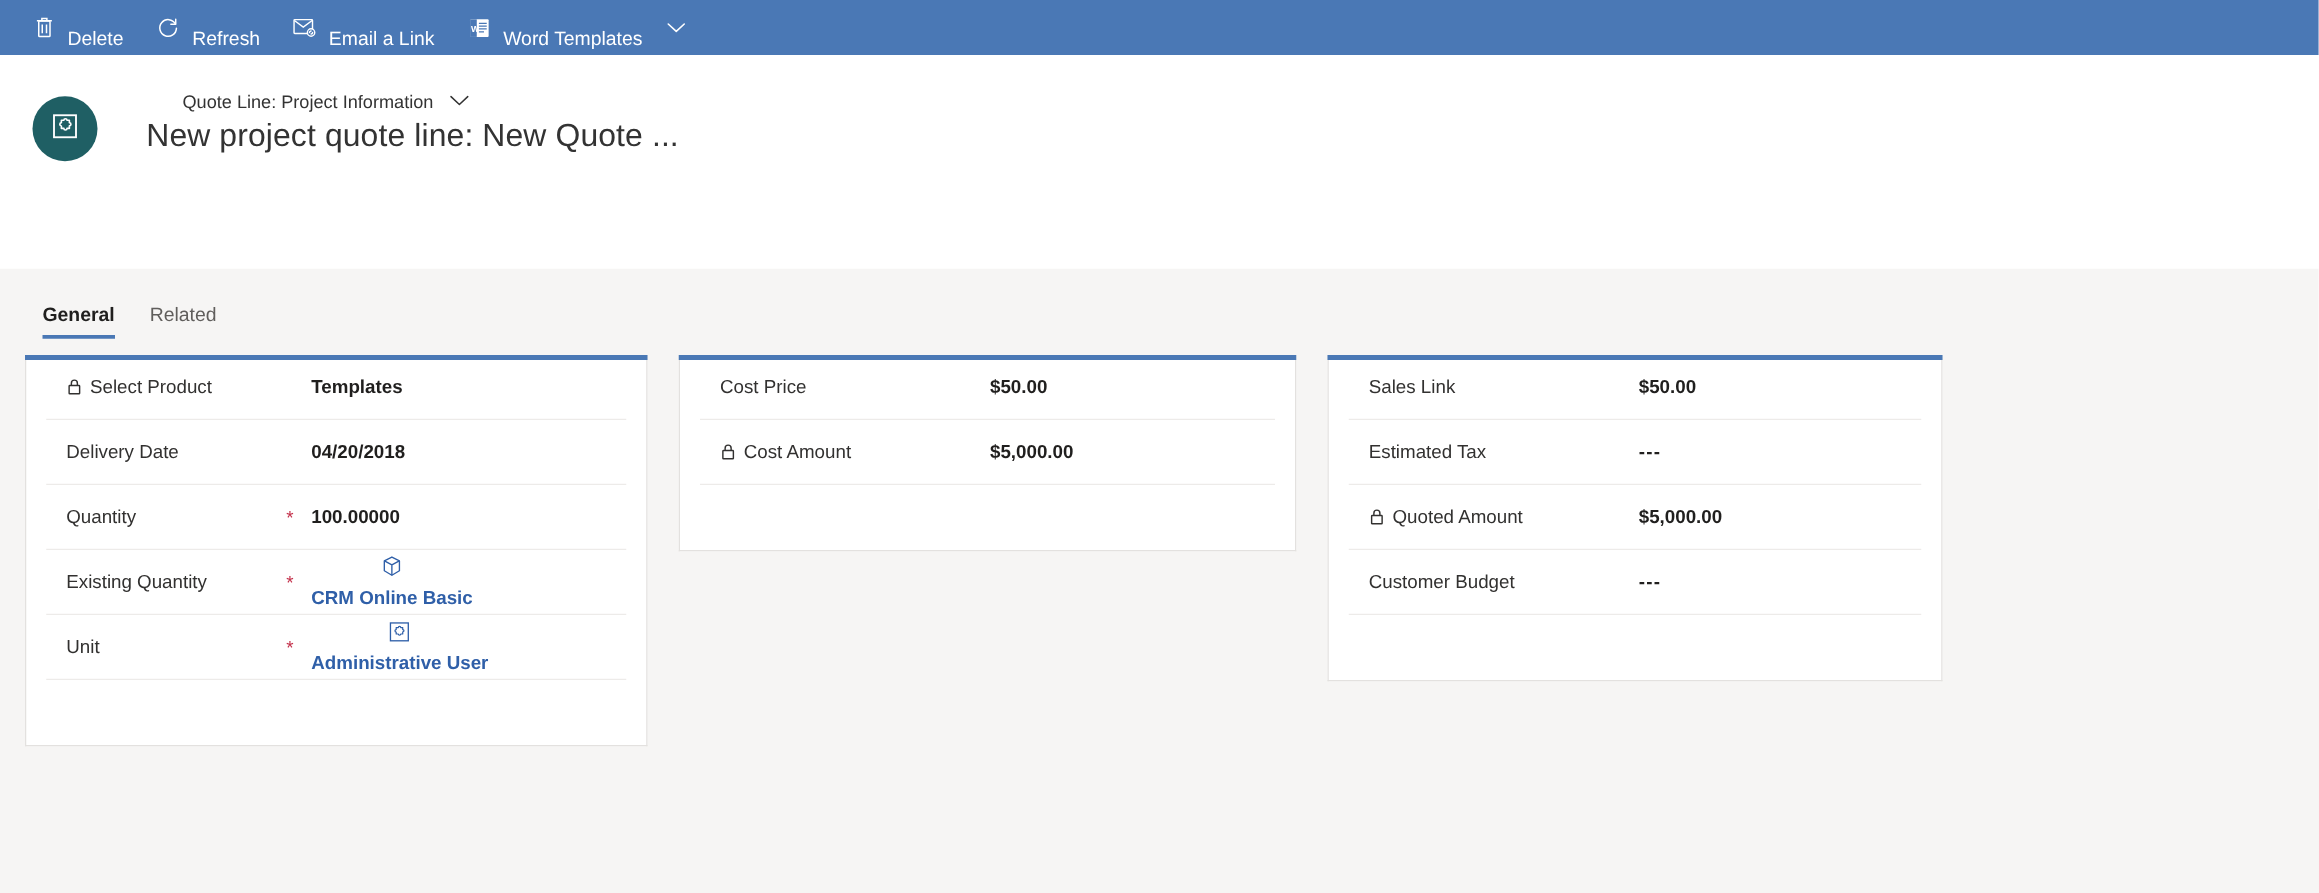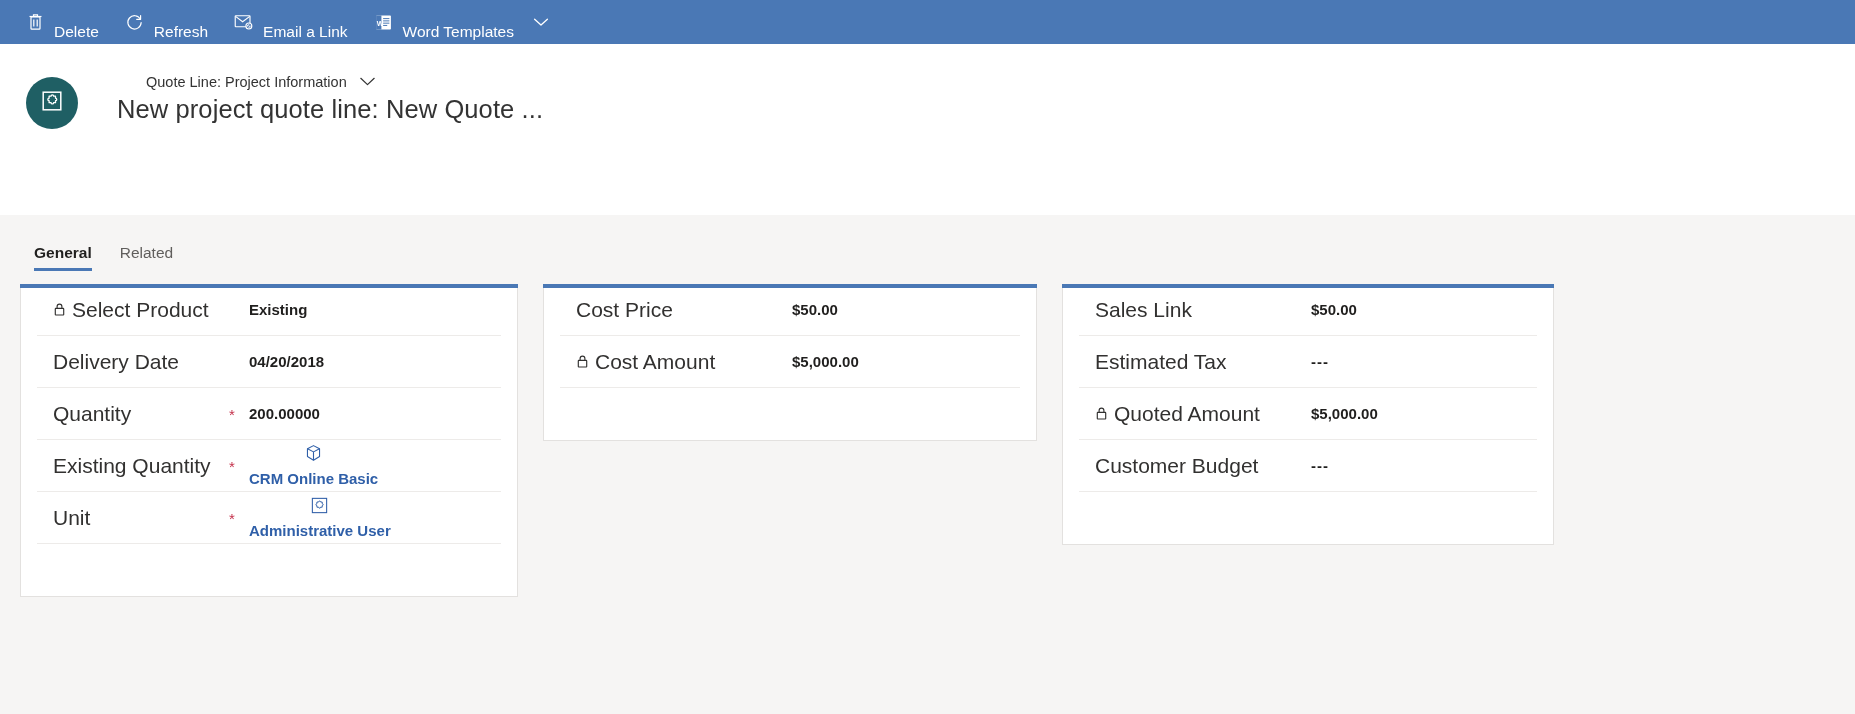--- a/index.html
+++ b/index.html
@@ -134,21 +134,21 @@
     padding: 0 0 0 16px;
   }
   .field-row:last-child { border-bottom: none; }
   .field-row.spacer { height: 52px; border-bottom: none; }
 
   .field-label {
     display: flex;
     align-items: center;
     gap: 6px;
     color: #323130;
-    font-size: 21px;
+    font-size: 15px;
     flex: 0 0 auto;
   }
   .col1 .field-label { width: 172px; }
   .col2 .field-label { width: 192px; }
   .col3 .field-label { width: 192px; }
 
   .req-star {
     color: #c4314b;
     font-size: 15px;
     width: 14px;
@@ -283,37 +283,37 @@
         <div class="field-label">
           <span class="lock-ico">
             <svg width="13" height="15" viewBox="0 0 13 15" fill="none" stroke="#323130" stroke-width="1.15">
               <rect x="2.3" y="6.4" width="8.4" height="6.6" rx="0.5"></rect>
               <path d="M4.1 6.4V4.5a2.4 2.4 0 0 1 4.8 0v1.9"></path>
             </svg>
           </span>
           <span>Select Product</span>
         </div>
         <span class="req-star empty">*</span>
-        <div class="field-value">Existing</div>
+        <div class="field-value">Templates</div>
       </div>
 
       <div class="field-row">
         <div class="field-label">
           <span>Delivery Date</span>
         </div>
         <span class="req-star empty">*</span>
         <div class="field-value">04/20/2018</div>
       </div>
 
       <div class="field-row">
         <div class="field-label">
           <span>Quantity</span>
         </div>
         <span class="req-star">*</span>
-        <div class="field-value">200.00000</div>
+        <div class="field-value">100.00000</div>
       </div>
 
       <div class="field-row">
         <div class="field-label">
           <span>Existing Quantity</span>
         </div>
         <span class="req-star">*</span>
         <div class="field-value link">
           <span class="lookup-ico">
             <svg width="17" height="18" viewBox="0 0 18 19" fill="none" stroke="#2f5fa8" stroke-width="1.15" stroke-linejoin="round">

